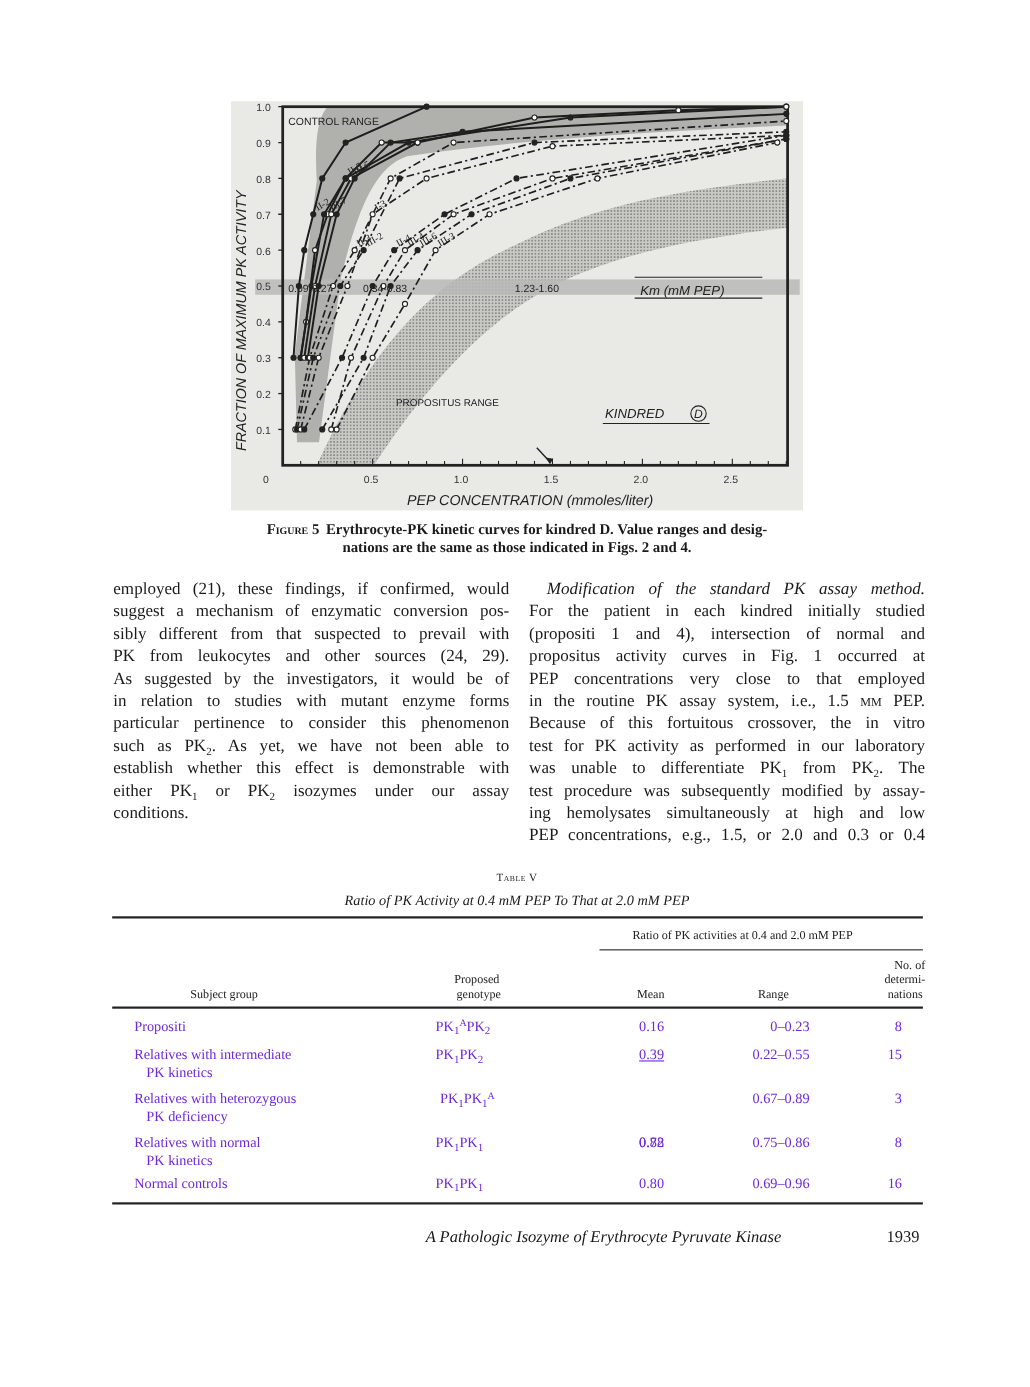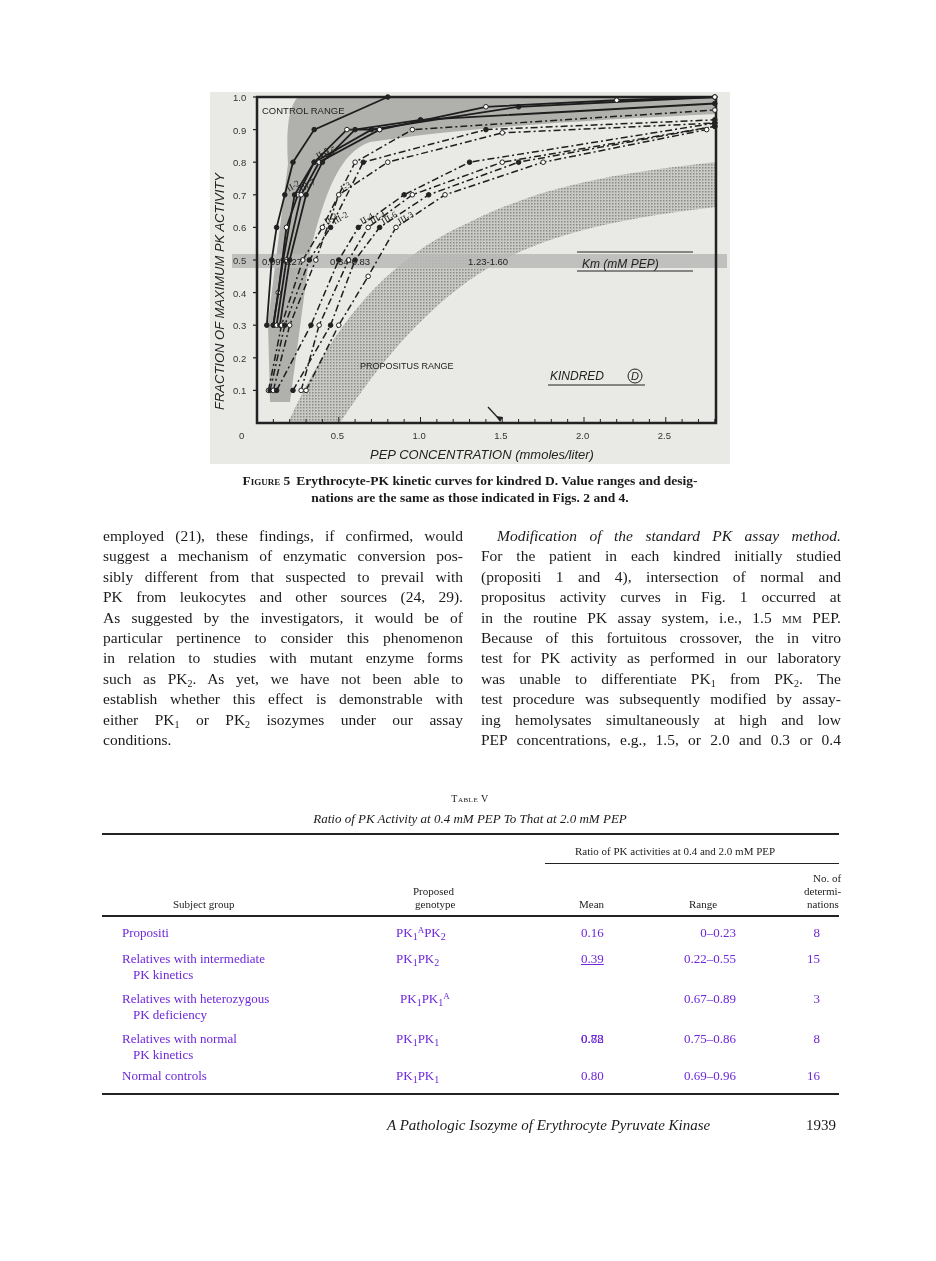--- a/index.html
+++ b/index.html
@@ -245,32 +245,33 @@
   <div><span class="fig-label">Figure 5</span><span>Erythrocyte-PK kinetic curves for kindred D. Value ranges and desig-</span></div>
   <div>nations are the same as those indicated in Figs. 2 and 4.</div>
 </div>
 
 <div class="col left" id="col-left">
     <span class="line">employed (21), these findings, if confirmed, would</span>
     <span class="line">suggest a mechanism of enzymatic conversion pos-</span>
     <span class="line">sibly different from that suspected to prevail with</span>
     <span class="line">PK from leukocytes and other sources (24, 29).</span>
     <span class="line">As suggested by the investigators, it would be of</span>
+    <span class="line">in relation to studies with mutant enzyme forms</span>
     <span class="line">particular pertinence to consider this phenomenon</span>
-    <span class="line">in relation to studies with mutant enzyme forms</span>
     <span class="line">such as PK<sub>2</sub>. As yet, we have not been able to</span>
     <span class="line">establish whether this effect is demonstrable with</span>
     <span class="line">either PK<sub>1</sub> or PK<sub>2</sub> isozymes under our assay</span>
     <span class="line last">conditions.</span>
   </div>
 <div class="col right" id="col-right">
     <span class="line" style="padding-left: 16px;"><i>Modification of the standard PK assay method.</i></span>
     <span class="line">For the patient in each kindred initially studied</span>
     <span class="line">(propositi 1 and 4), intersection of normal and</span>
     <span class="line">propositus activity curves in Fig. 1 occurred at</span>
+    <span class="line">PEP concentrations very close to that employed</span>
     <span class="line">in the routine PK assay system, i.e., 1.5 <span style="font-variant:small-caps">mm</span> PEP.</span>
     <span class="line">Because of this fortuitous crossover, the in vitro</span>
     <span class="line">test for PK activity as performed in our laboratory</span>
     <span class="line">was unable to differentiate PK<sub>1</sub> from PK<sub>2</sub>. The</span>
     <span class="line">test procedure was subsequently modified by assay-</span>
     <span class="line">ing hemolysates simultaneously at high and low</span>
     <span class="line">PEP concentrations, e.g., 1.5, or 2.0 and 0.3 or 0.4</span>
   </div>
 
 <div class="table-title">Table V</div>

